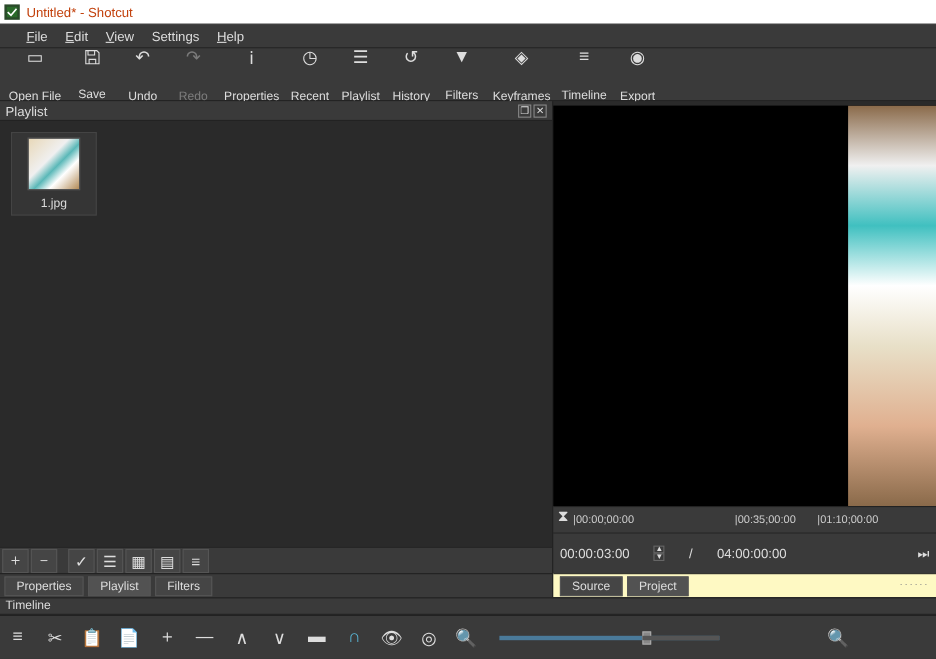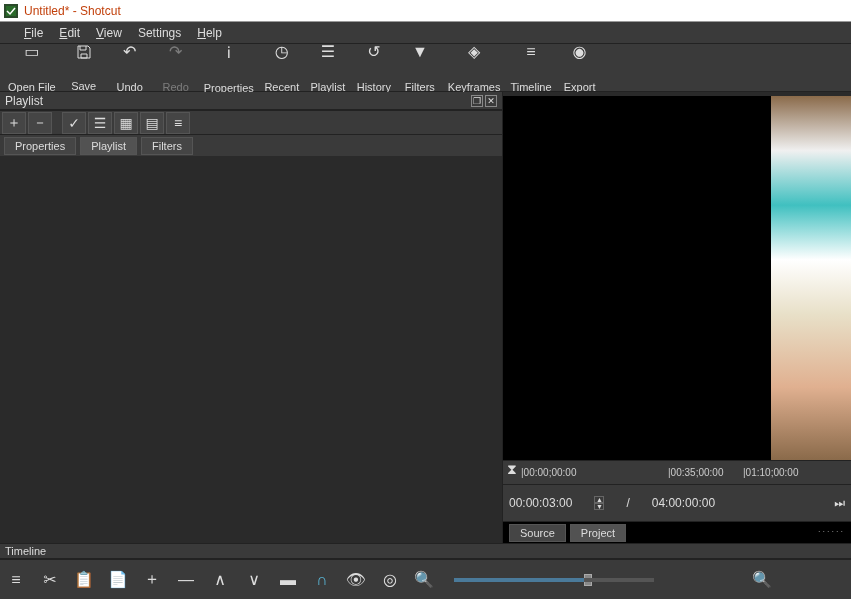--- a/index.html
+++ b/index.html
@@ -33,21 +33,21 @@
 .right-pane { flex: 1; display: flex; flex-direction: column; background: #2a2a2a; border-left: 1px solid #222; }
 .preview { flex: 1; background: #000; position: relative; margin: 4px 0 0 0; overflow: hidden; }
 .preview .photo { position: absolute; right: 0; top: 0; width: 80px; height: 100%; background: linear-gradient(180deg,#8a6a4a 0%,#f0f0f0 15%,#40c0c0 30%,#fff 45%,#e8e0c8 60%,#e0b090 80%,#8a6a4a 100%); }
 .ruler { height: 24px; background: #3a3a3a; display: flex; align-items: flex-end; position: relative; font-size: 10px; color: #ccc; border-top: 1px solid #222; }
 .ruler .playhead-icon { position: absolute; left: 4px; top: 0; font-size: 14px; color: #ddd; }
 .ruler .mark { position: absolute; top: 6px; }
 .time-row { height: 22px; display: flex; align-items: center; padding: 18px 6px; background: #3a3a3a; border-top: 1px solid #222; gap: 22px; }
 .time-row .spinner { display: flex; flex-direction: column; }
 .time-row .spinner span { width: 10px; height: 7px; font-size: 7px; display: flex; align-items: center; justify-content: center; border: 1px solid #666; cursor: pointer; }
 .time-row .skip-end { margin-left: auto; cursor: pointer; font-size: 12px; }
-.preview-tabs { height: 22px; background: #000000; display: flex; align-items: flex-start; padding: 2px 6px; gap: 4px; border-top: 1px solid #222; }
+.preview-tabs { height: 22px; background: #fef9c3; display: flex; align-items: flex-start; padding: 2px 6px; gap: 4px; border-top: 1px solid #222; }
 .bottom-spacer { flex: 1; }
 .timeline-section { background: #2a2a2a; }
 .timeline-title { background: #3a3a3a; height: 16px; padding: 0 5px; display: flex; align-items: center; font-size: 11px; border-top: 1px solid #222; border-bottom: 1px solid #222; }
 .timeline-toolbar { background: #3a3a3a; height: 40px; display: flex; align-items: center; padding: 0 6px; gap: 14px; border-top: 1px solid #222; }
 .tl-btn { width: 20px; height: 20px; display: flex; align-items: center; justify-content: center; cursor: pointer; font-size: 16px; color: #ddd; }
 .tl-btn.snap { color: #5ab8d8; }
 .zoom-slider { width: 200px; height: 4px; background: #4a7a9a; position: relative; margin-left: 6px; }
 .zoom-slider::after { content: ""; position: absolute; left: 65%; right: 0; top: 0; bottom: 0; background: #555; }
 .zoom-slider .handle { position: absolute; left: 65%; top: -4px; width: 8px; height: 12px; background: #888; border: 1px solid #aaa; cursor: pointer; }
 .dots { color: #888; letter-spacing: 2px; font-size: 9px; }
@@ -131,20 +131,26 @@
 
 <div class="main-row">
 
   <div class="left-pane">
     <div class="panel-title">
       <span>Playlist</span>
       <span class="title-icons">
         <span>❐</span>
         <span>✕</span>
       </span>
+    </div>
+    <div class="playlist-content">
+      <div class="playlist-item">
+        <div class="thumb"></div>
+        <div class="fname">1.jpg</div>
+      </div>
     </div>
     <div class="playlist-toolbar">
       <div class="pt-btn">＋</div>
       <div class="pt-btn">－</div>
       <div class="pt-sep"></div>
       <div class="pt-btn">✓</div>
       <div class="pt-btn">☰</div>
       <div class="pt-btn">▦</div>
       <div class="pt-btn">▤</div>
       <div class="pt-btn">≡</div>

